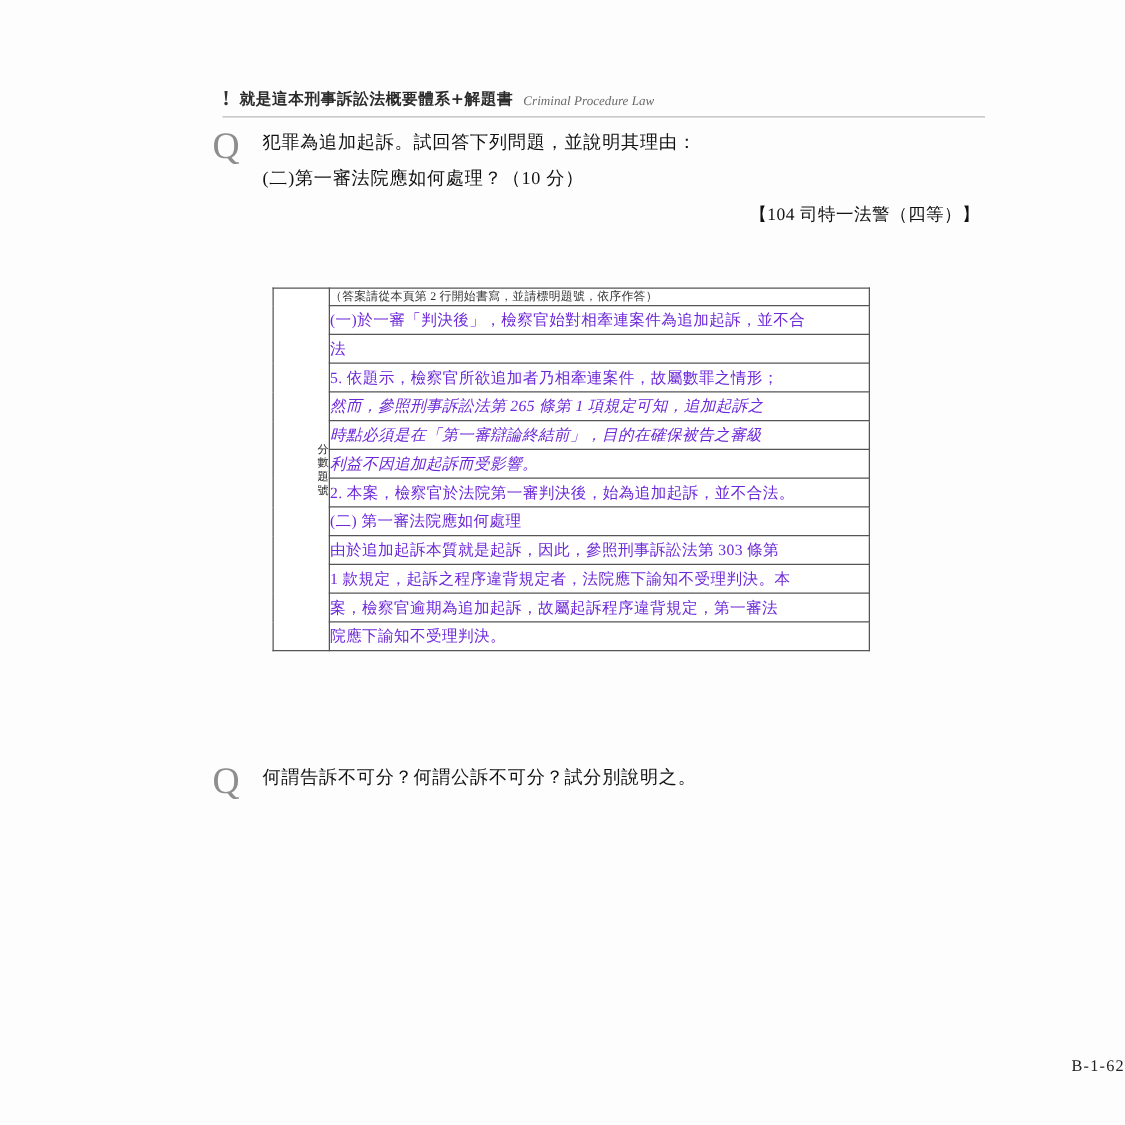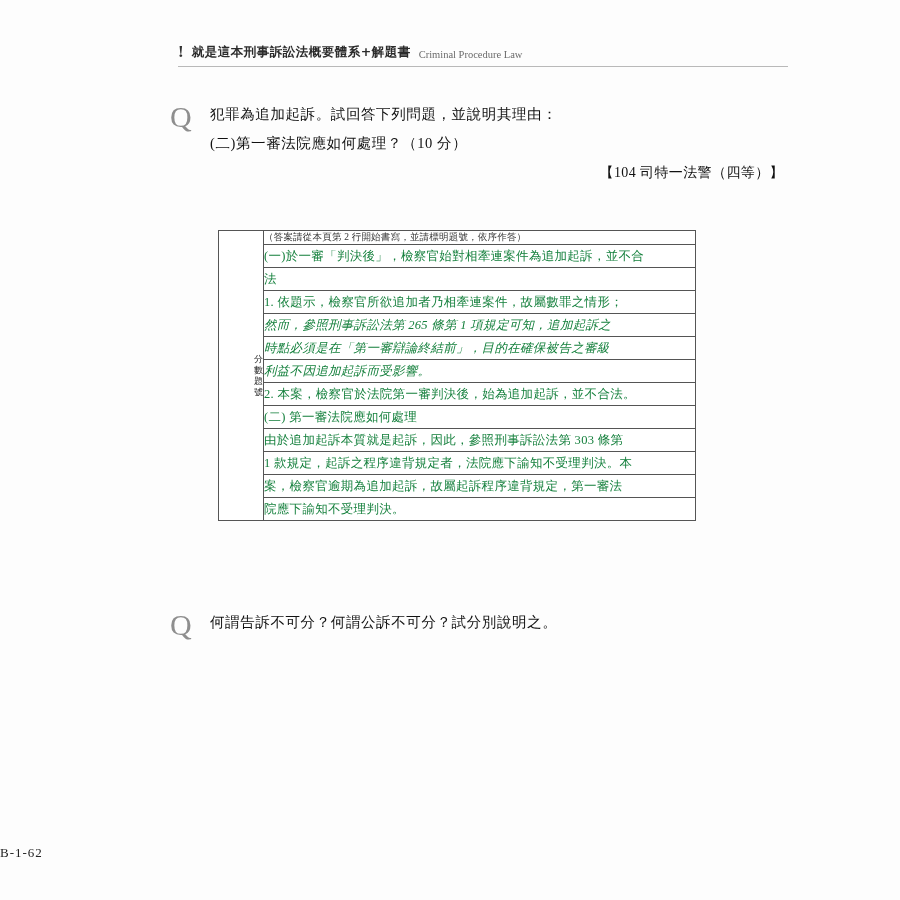--- a/index.html
+++ b/index.html
@@ -42,23 +42,25 @@
     line-height: 1;
     transform: translateY(-1px);
   }
   .header-title-zh {
     font-family: "DejaVu Sans", "Liberation Sans", sans-serif;
     font-size: 12.5px;
     font-weight: bold;
     letter-spacing: 0.5px;
     color: #2b2b2b;
     white-space: nowrap;
+    margin-top: 27px;
   }
   .header-title-en {
     font-family: "Liberation Serif", serif;
+    font-style: italic;
     font-size: 10.5px;
     color: #6a6a6a;
     white-space: nowrap;
     padding-bottom: 1px;
   }
 
   
   .q-block {
     position: absolute;
     left: 178px;
@@ -130,35 +132,35 @@
     font-size: 9.5px;
     color: #333;
     padding: 4px 6px;
     letter-spacing: 0.2px;
   }
   .ans-line {
     font-size: 12.5px;
     line-height: 22px;
     padding: 1px 6px 1px 8px;
     letter-spacing: 0.3px;
-    color: #15803d;
+    color: #6d28d9;
     white-space: nowrap;
     margin-left: 20px;
   }
   .ind-0 { padding-left: 8px; }
   .ind-1 { padding-left: 22px; }
   .ind-2 { padding-left: 36px; font-style: italic; }
 
   
   .footer {
     position: absolute;
     left: 0;
     right: 0;
     top: 845px;
-    text-align: left;
+    text-align: right;
     font-family: "Liberation Serif", serif;
     font-size: 13px;
     letter-spacing: 1px;
     color: #222;
   }
 </style>
 </head>
 <body>
 
 <div class="page">
@@ -189,21 +191,21 @@
         </td>
         <td class="note-cell">（答案請從本頁第 2 行開始書寫，並請標明題號，依序作答）</td>
       </tr>
       <tr>
         <td class="ans-line ind-0">(一)於一審「判決後」，檢察官始對相牽連案件為追加起訴，並不合</td>
       </tr>
       <tr>
         <td class="ans-line ind-1">法</td>
       </tr>
       <tr>
-        <td class="ans-line ind-1">1. 依題示，檢察官所欲追加者乃相牽連案件，故屬數罪之情形；</td>
+        <td class="ans-line ind-1">5. 依題示，檢察官所欲追加者乃相牽連案件，故屬數罪之情形；</td>
       </tr>
       <tr>
         <td class="ans-line ind-2">然而，參照刑事訴訟法第 265 條第 1 項規定可知，追加起訴之</td>
       </tr>
       <tr>
         <td class="ans-line ind-2">時點必須是在「第一審辯論終結前」，目的在確保被告之審級</td>
       </tr>
       <tr>
         <td class="ans-line ind-2">利益不因追加起訴而受影響。</td>
       </tr>

